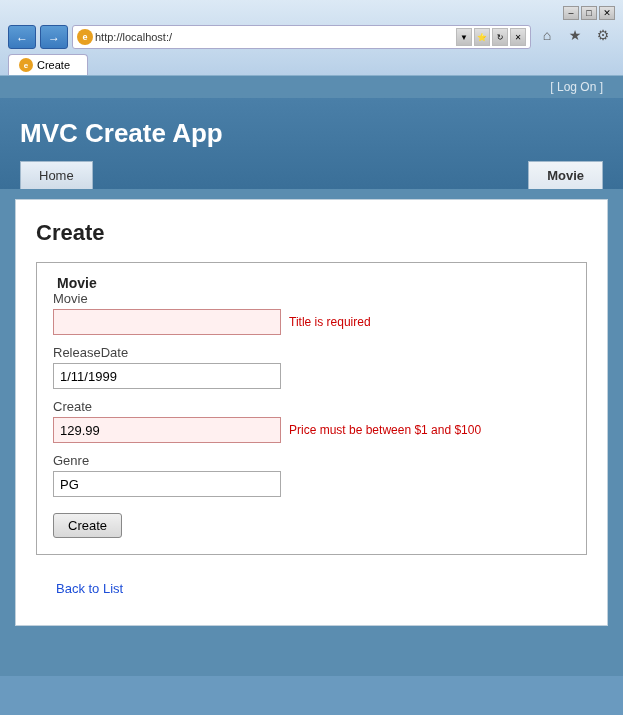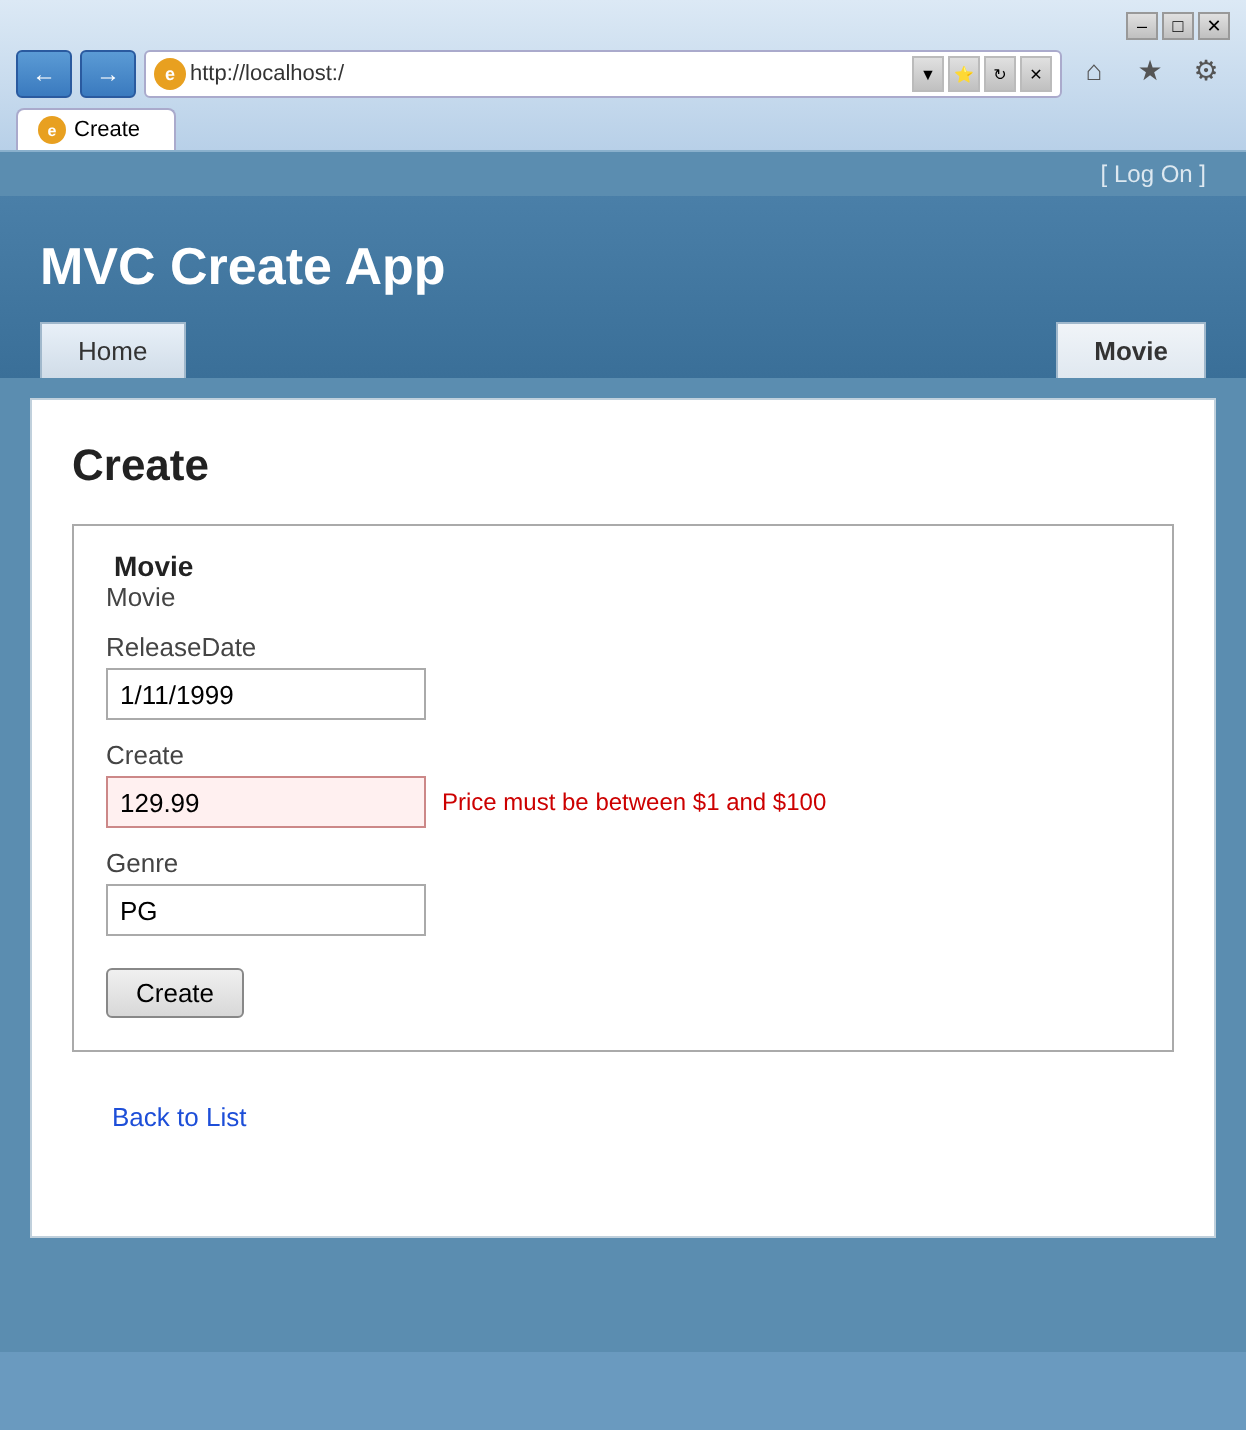--- a/index.html
+++ b/index.html
@@ -190,21 +190,21 @@
       display: block;
       font-size: 13px;
       color: #444;
       margin-bottom: 3px;
     }
     .form-input {
       height: 26px;
       border: 1px solid #aaa;
       font-size: 13px;
       padding: 2px 6px;
-      width: 160px;
+      width: 228px;
     }
     .form-input.error {
       background-color: #fff0f0;
       border-color: #cc8888;
     }
     .error-msg {
       color: #cc0000;
       font-size: 12px;
       margin-left: 8px;
       display: inline;
@@ -285,20 +285,24 @@
 
     <div class="content-area">
       <h1 class="page-heading">Create</h1>
 
       <div class="fieldset-box">
         <div class="fieldset-legend">Movie</div>
 
         
         <div class="form-field">
           <label class="form-label">Movie</label>
+          <div class="form-row">
+            <input class="form-input error" type="text" value="" style="">
+            <span class="error-msg">Title is required</span>
+          </div>
         </div>
 
         
         <div class="form-field">
           <label class="form-label">ReleaseDate</label>
           <input class="form-input" type="text" value="1/11/1999" style="">
         </div>
 
         
 

